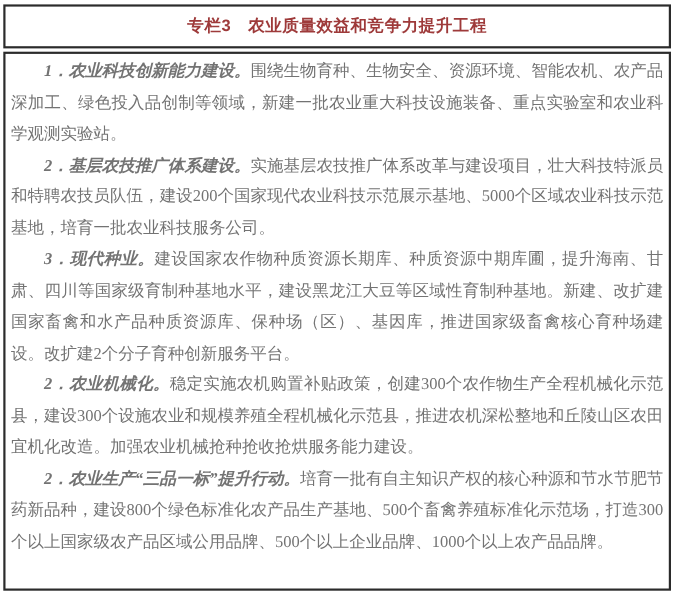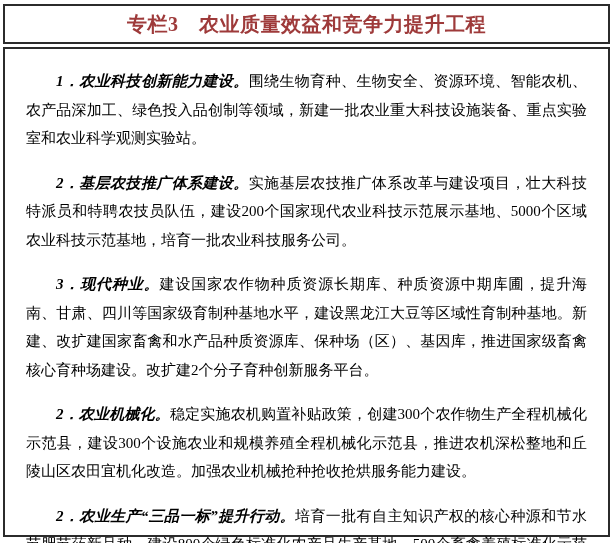--- a/index.html
+++ b/index.html
@@ -22,46 +22,46 @@
     width: 607px;
     height: 40px;
     box-sizing: border-box;
     border: 2px solid #2b2b2b;
     background: #ffffff;
     text-align: center;
   }
   .panel-title {
     display: block;
     line-height: 36px;
-    font-family: Liberation Serif, serif;
+    font-family: Liberation Sans, sans-serif;
     font-weight: bold;
-    font-size: 20px;
+    font-size: 15px;
     letter-spacing: 0.5px;
     color: #9e3a3a;
     white-space: pre;
   }
   .panel-body {
     position: absolute;
     left: 3px;
     top: 47px;
     width: 607px;
     height: 490px;
     box-sizing: border-box;
     border: 2px solid #2b2b2b;
     background: #ffffff;
     padding: 2px 5px 0 5px;
   }
   .para {
-    margin: 16px;
+    margin: 0;
     font-size: 15px;
     line-height: 28.5px;
     text-align: justify;
     text-justify: inter-ideograph;
     text-indent: 2em;
-    color: #000000;
+    color: #737373;
   }
   .para .lead {
     font-weight: bold;
     font-style: italic;
     font-family: "Liberation Serif", "DejaVu Serif", serif;
   }
 </style>
 </head>
 <body>
 

